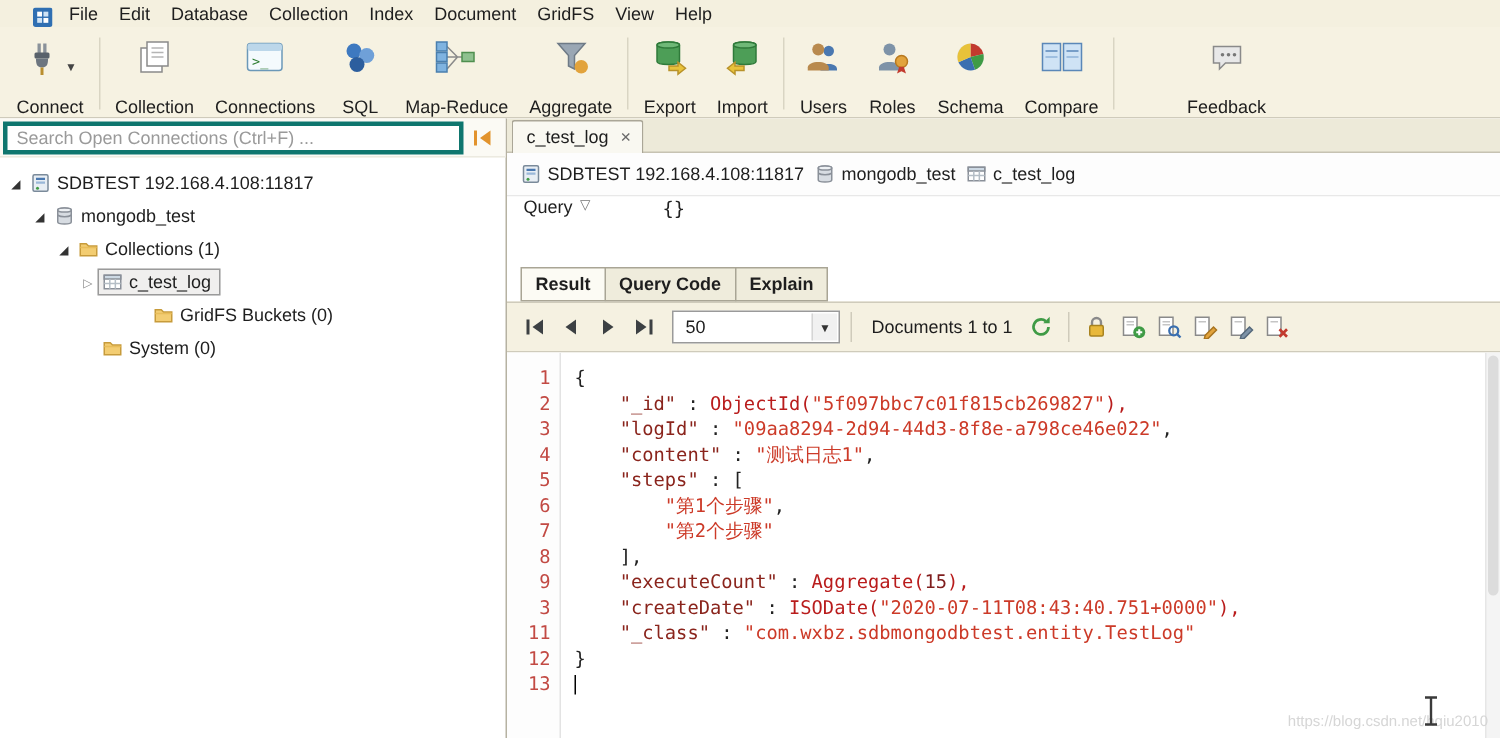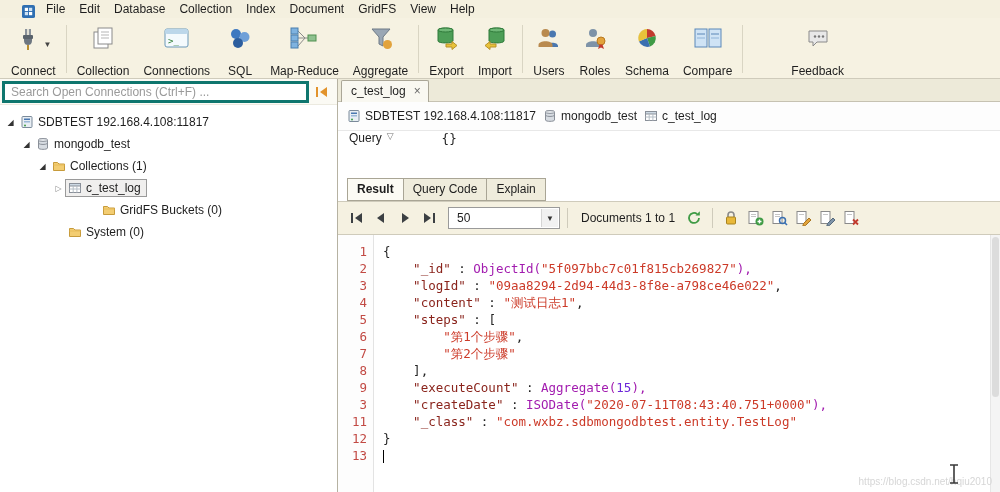--- a/index.html
+++ b/index.html
@@ -43,40 +43,40 @@
   #tabbar{height:23px;background:#edead9;border-bottom:1px solid #c6c2b2;display:flex;align-items:flex-end;padding-left:3px;}
   .tab{display:flex;align-items:center;gap:8px;padding:3px 7px 4px 9px;background:#f9f8f1;border:1px solid #aaa697;border-bottom:none;border-radius:2px 2px 0 0;position:relative;top:1px;}
   .tab-close{color:#6a6a6a;font-size:12px;line-height:1;}
   #breadcrumb{height:29px;display:flex;align-items:center;gap:7px;padding:0 9px;background:#fdfdfd;border-bottom:1px solid #e8e8e8;}
   .bc-item{display:flex;align-items:center;gap:4px;}
   #querybar{height:34px;display:flex;align-items:flex-start;padding:0 11px;background:#fff;}
   #query-caret{color:#777;font-size:9px;margin:0 6px 0 5px;}
   #query-value{font-family:"DejaVu Sans Mono",monospace;font-size:12.5px;margin-left:42px;color:#222;}
   #resultarea-spacer{height:12px;background:#fff;}
   #result-tabs{height:24px;display:flex;align-items:flex-end;padding-left:9px;background:#fff;}
-  .rtab{padding:3px 9px 4px;border:1px solid #a9a595;margin-right:-1px;background:#efecdc;position:relative;}
+  .rtab{padding:3px 9px 4px;border:1px solid #a9a595;margin-right:-1px;background:#efecdc;position:relative;font-weight:bold;}
   .rtab.active{background:#fcfbf4;font-weight:bold;z-index:2;}
 
   
   #pagination{height:34px;background:#f5f1e1;border-top:1px solid #cfcbbb;border-bottom:1px solid #cfcbbb;display:flex;align-items:center;padding:0 8px;gap:2px;flex:none;}
   .nav-btn,.pg-ic{width:22px;height:22px;display:flex;align-items:center;justify-content:center;}
   #page-size{width:112px;height:22px;background:#fff;border:1px solid #9a9a9a;display:flex;align-items:center;padding-left:8px;position:relative;margin-left:6px;}
   #page-size .caret{position:absolute;right:1px;top:1px;bottom:1px;width:17px;display:flex;align-items:center;justify-content:center;font-size:8px;color:#333;border-left:1px solid #d5d5d5;background:#f1f1f1;}
   .v-sep{width:1px;height:20px;background:#cfcbbb;margin:0 5px;flex:none;}
   #documents-label{margin:0 6px;white-space:nowrap;}
 
   
   #editor{flex:1;display:flex;background:#fff;position:relative;font-family:"DejaVu Sans Mono",monospace;font-size:12.5px;line-height:17px;overflow:hidden;}
   #gutter{width:36px;padding:8px 6px 0 0;text-align:right;color:#c24a44;border-right:1px solid #e3e3e3;background:#fdfdfd;flex:none;}
   #code-lines{padding:8px 0 0 9px;flex:1;color:#222;}
   .code-line{white-space:pre;min-height:17px;}
   .tk-k{color:#8a241c;}
   .tk-s{color:#cc3a28;}
-  .tk-n{color:#6d28d9;}
-  .tk-f{color:#a21caf;}
+  .tk-n{color:#7f1d1d;}
+  .tk-f{color:#b91c1c;}
   .tk-pl{color:#222;}
   .caret-bar{display:inline-block;width:1px;height:13px;background:#000;vertical-align:middle;}
   #editor-scrollbar{position:absolute;right:0;top:0;bottom:0;width:10px;background:#f4f4f4;border-left:1px solid #e6e6e6;}
   #editor-scrollbar .thumb{position:absolute;top:2px;left:1px;right:1px;height:160px;background:#dcdcdc;border-radius:4px;}
 
   #watermark{position:absolute;right:8px;bottom:5px;color:#d6d6d6;font-size:10px;pointer-events:none;}
   #mouse-cursor{position:absolute;left:948px;top:464px;pointer-events:none;}
 </style>
 </head>
 <body>

